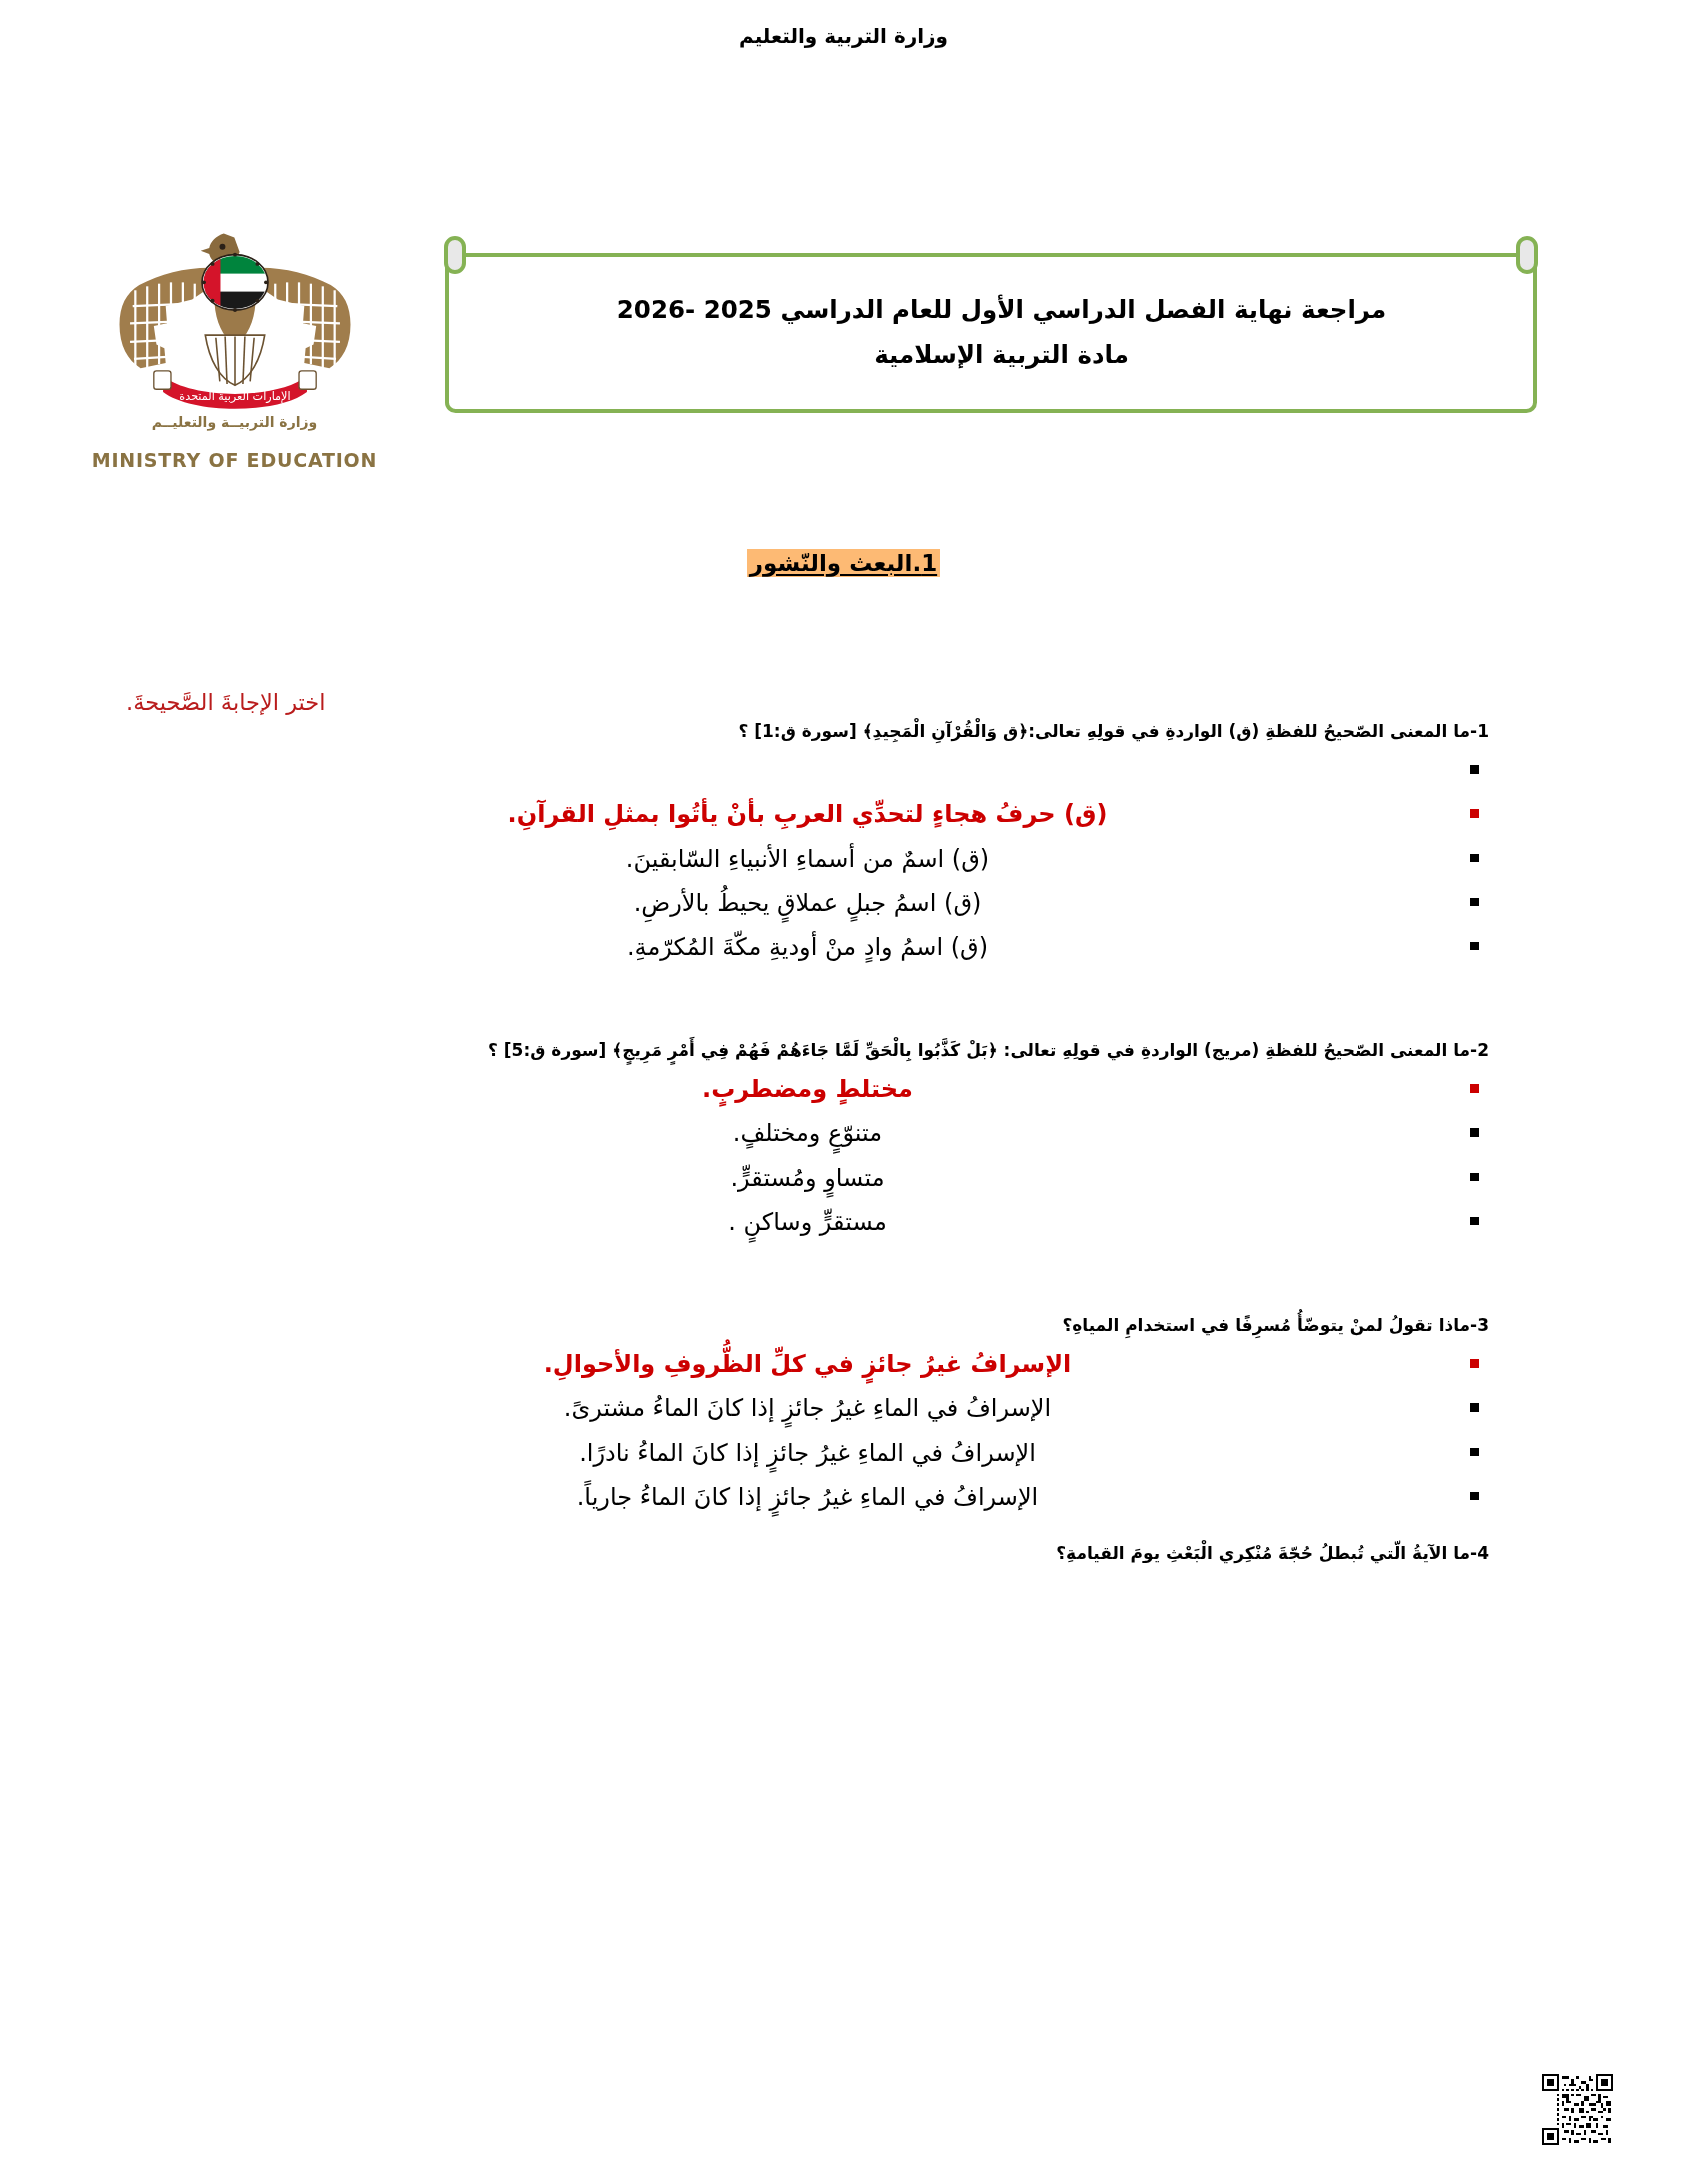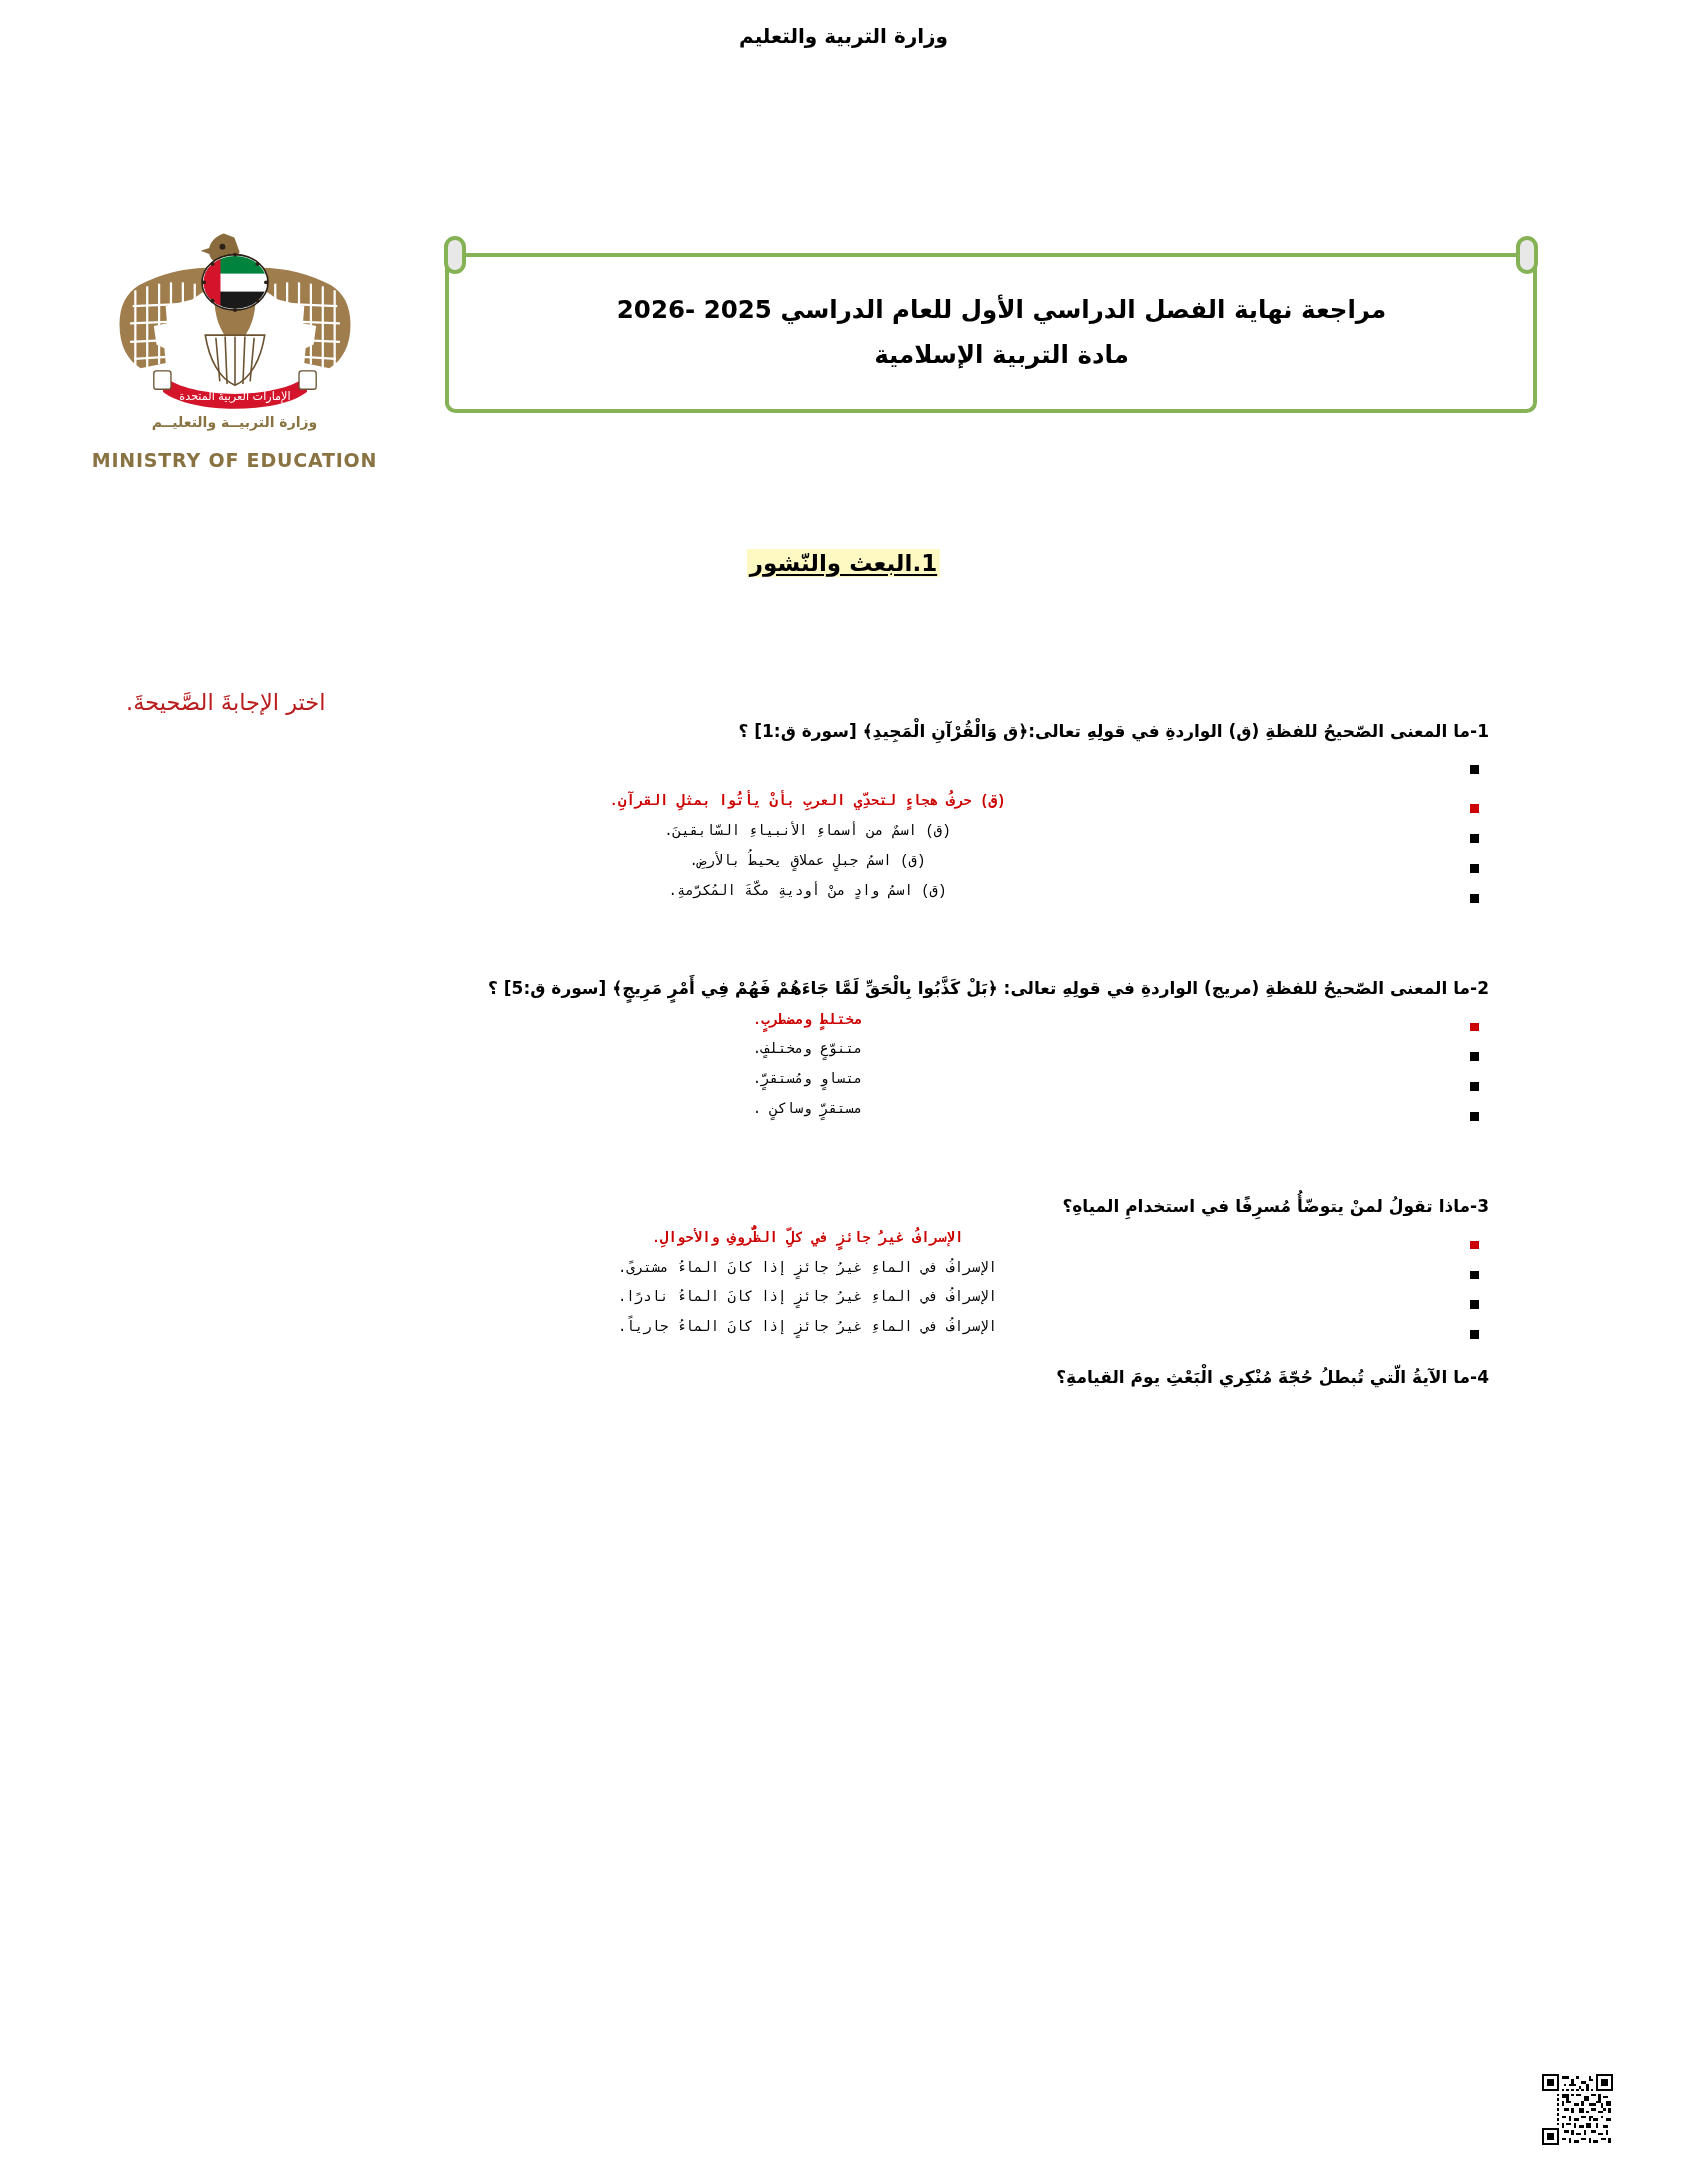--- a/index.html
+++ b/index.html
@@ -133,21 +133,21 @@
   
   .lesson-heading {
     position: absolute;
     top: 550px;
     left: 0;
     width: 1687px;
     text-align: center;
     direction: rtl;
   }
   .lesson-heading .hl {
-    background: #fef9c3;
+    background: #fdba74;
     font-size: 23px;
     font-weight: bold;
     color: #000;
     padding: 1.3px 2.6px;
     text-decoration: underline;
     text-underline-offset: 2.6px;
   }
 
   
   .body-zone {
@@ -180,27 +180,26 @@
     margin: 0;
   }
 
   ul.opts {
     list-style: none;
     margin: 4px 0 0 0;
     padding: 0;
   }
   ul.opts li {
     position: relative;
-    font-size: 14px;
+    font-size: 24px;
     line-height: 1.42;
     color: #000;
     text-align: center;
     padding: 0;
     margin: 10px;
-    font-family: Liberation Mono, monospace;
   }
   ul.opts li .bullet {
     display: inline-block;
     width: 8.6px;
     height: 8.6px;
     background: #000;
     vertical-align: middle;
     position: absolute;
     right: 0;
     top: 12px;

